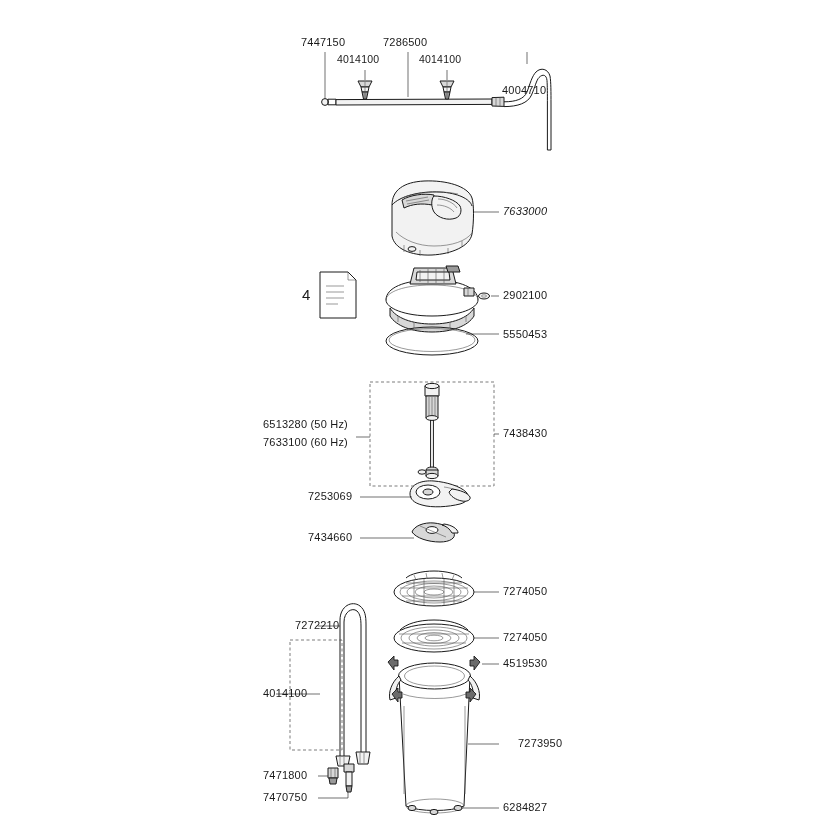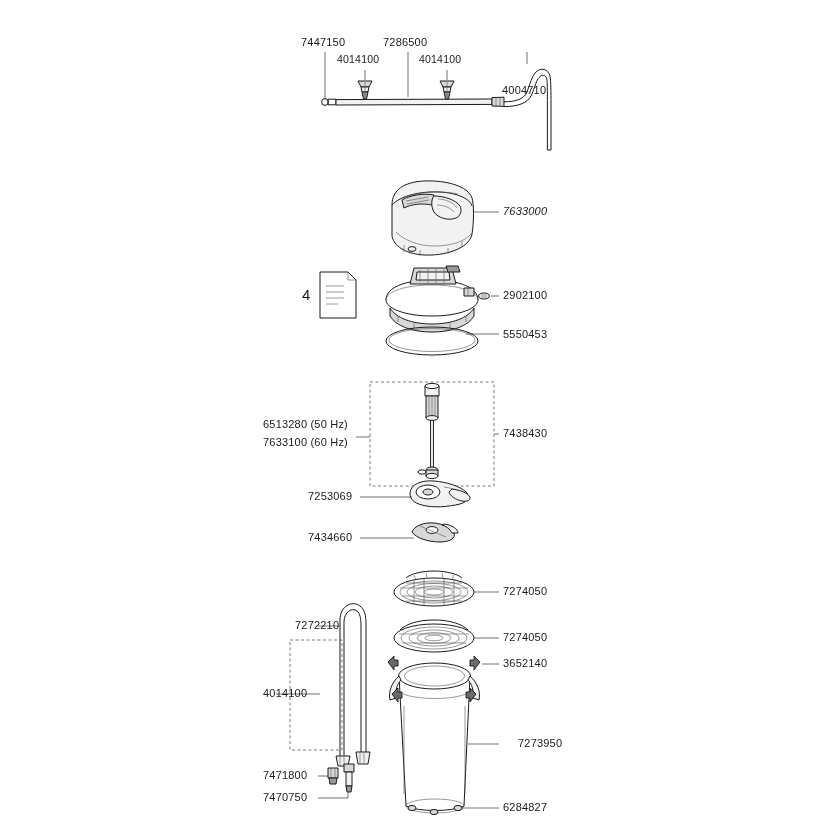--- a/index.html
+++ b/index.html
@@ -255,21 +255,21 @@
   <div class="lbl big" style="left:302px; top:288px;">4</div>
 
   <div class="lbl" style="left:263px; top:418px;">6513280  (50 Hz)</div>
   <div class="lbl" style="left:263px; top:436px;">7633100  (60 Hz)</div>
   <div class="lbl" style="left:503px; top:427px;">7438430</div>
   <div class="lbl" style="left:308px; top:490px;">7253069</div>
   <div class="lbl" style="left:308px; top:531px;">7434660</div>
 
   <div class="lbl" style="left:503px; top:585px;">7274050</div>
   <div class="lbl" style="left:503px; top:631px;">7274050</div>
-  <div class="lbl" style="left:503px; top:657px;">3652140</div>
+  <div class="lbl" style="left:503px; top:657px;">4519530</div>
   <div class="lbl" style="left:503px; top:737px;margin-left:15px;">7273950</div>
   <div class="lbl" style="left:503px; top:801px;">6284827</div>
   <div class="lbl" style="left:263px; top:619px;margin-left:32px;">7272210</div>
   <div class="lbl" style="left:263px; top:687px;">4014100</div>
   <div class="lbl" style="left:263px; top:769px;">7471800</div>
   <div class="lbl" style="left:263px; top:791px;">7470750</div>
 
 </div>
 
 </body></html>

